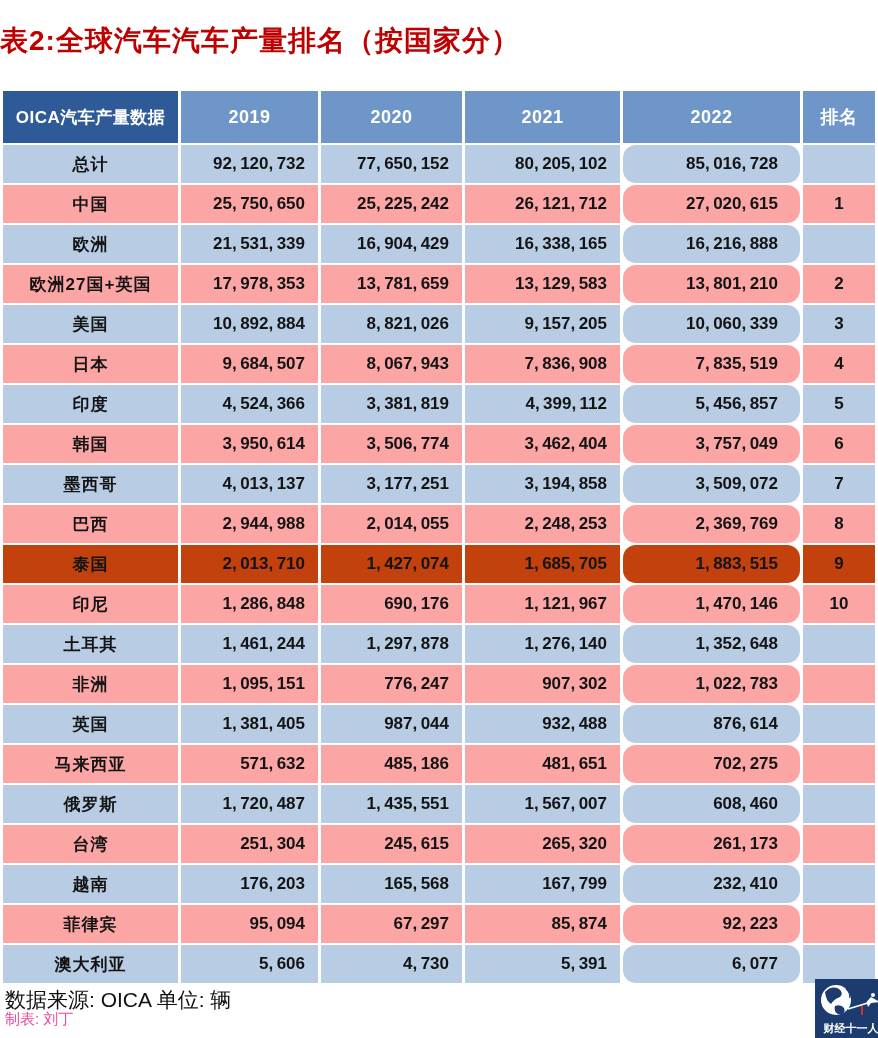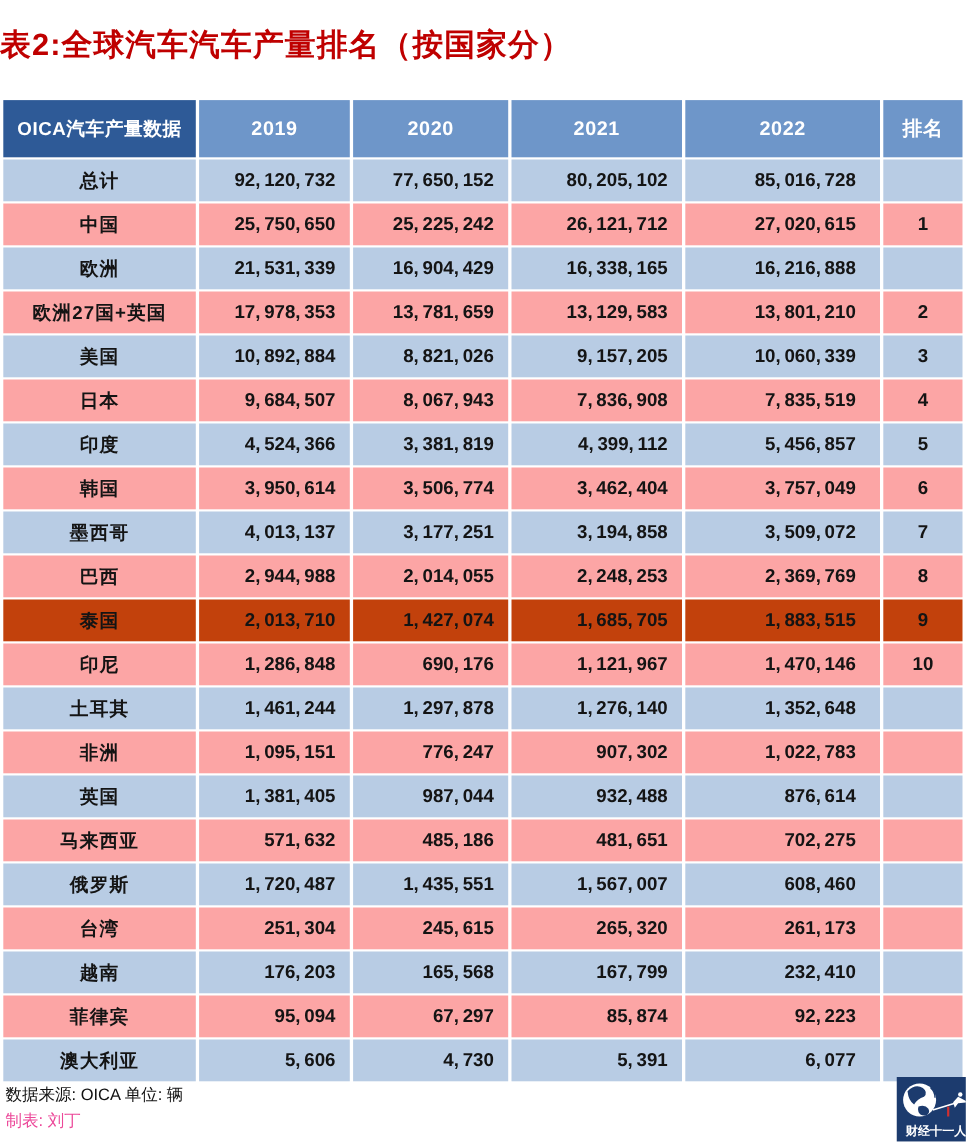--- a/index.html
+++ b/index.html
@@ -23,23 +23,23 @@
     font-size:18px;font-weight:700;padding:0;
     letter-spacing:0.5px;
   }
   th.first{background:#2e5a97;font-size:17px;}
   td{height:38px;padding:0;font-size:17px;color:#141414;vertical-align:middle;}
   tr.odd td{background:#b8cce4;}
   tr.even td{background:#fca5a5;}
   tr.hl td{background:#c2410c;}
   td.c-name{text-align:center;font-weight:700;letter-spacing:1px;}
   td.c-num{text-align:right;padding-right:13px;font-weight:600;}
-  td.c-last{padding-right:22px;}
+  td.c-last{padding-right:22px;border-radius:13px;}
   td.c-rank{text-align:center;font-weight:600;}
-  .footer-line1{position:absolute;left:5px;top:986px;font-size:15px;color:#111;}
+  .footer-line1{position:absolute;left:5px;top:986px;font-size:21px;color:#111;}
   .footer-line2{position:absolute;left:5px;top:1010px;font-size:15px;color:#ec4899;}
   .logo{position:absolute;right:10px;bottom:0;width:53px;height:59px;}
   .logo svg{display:block;}
 </style>
 </head>
 <body>
 
 <div class="title">表2:全球汽车汽车产量排名（按国家分）</div>
 
 <div class="tablewrap">

